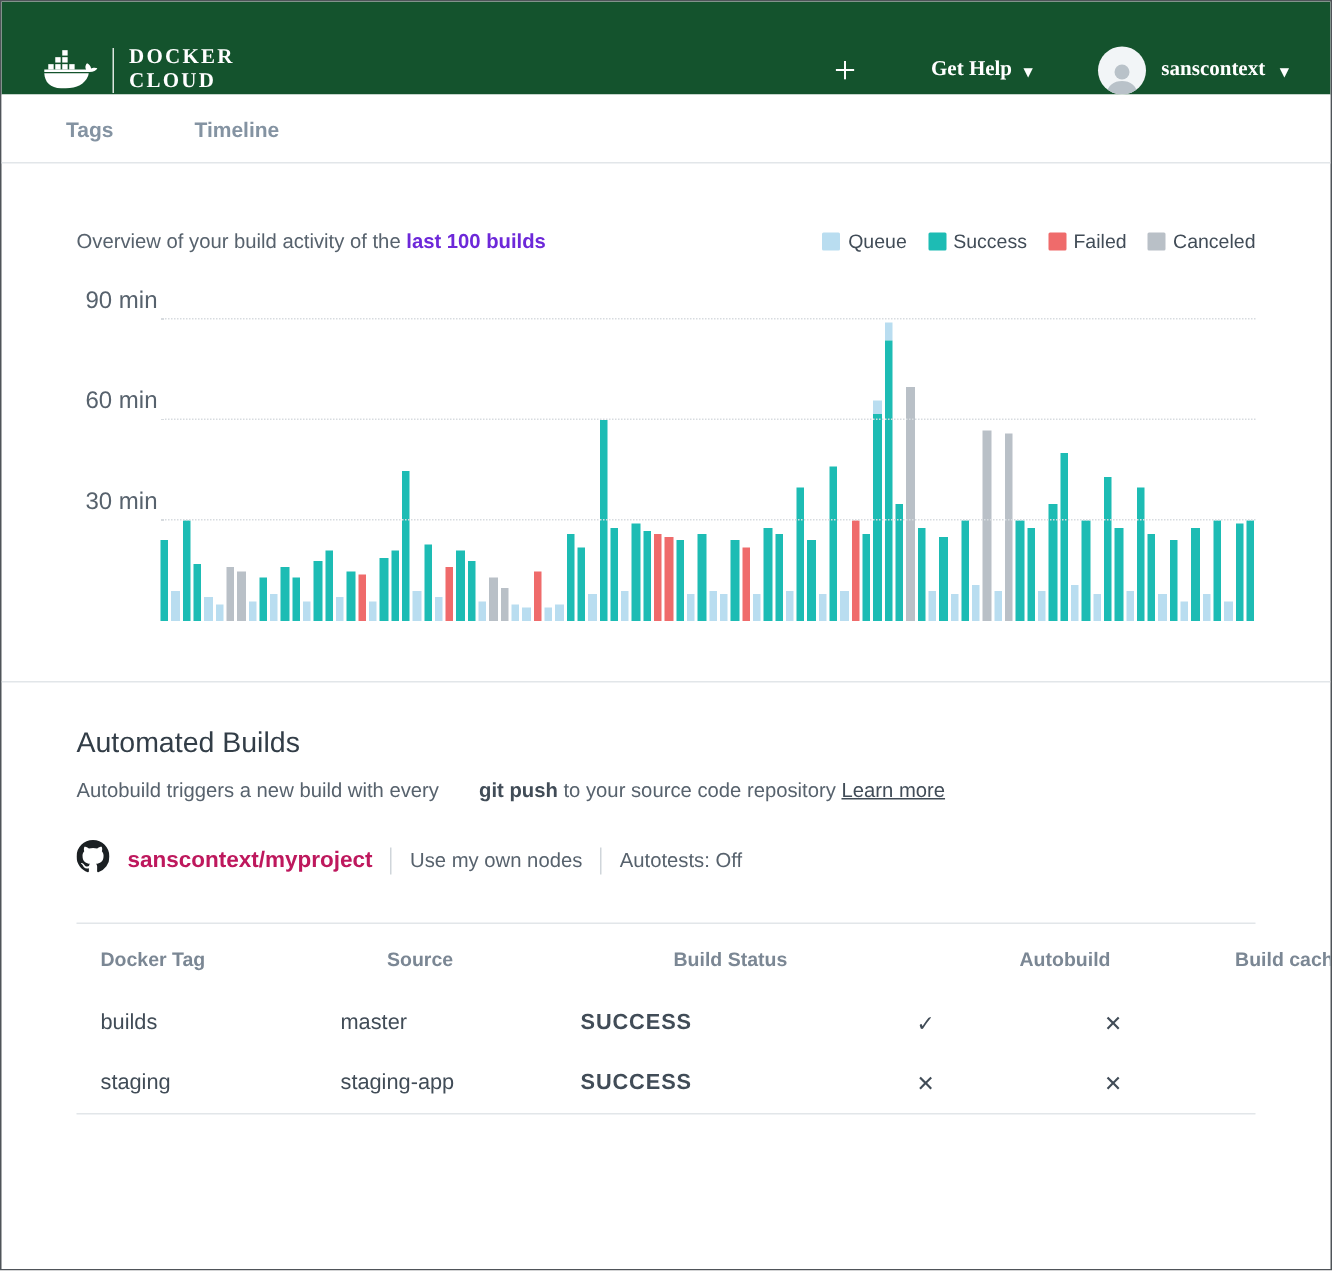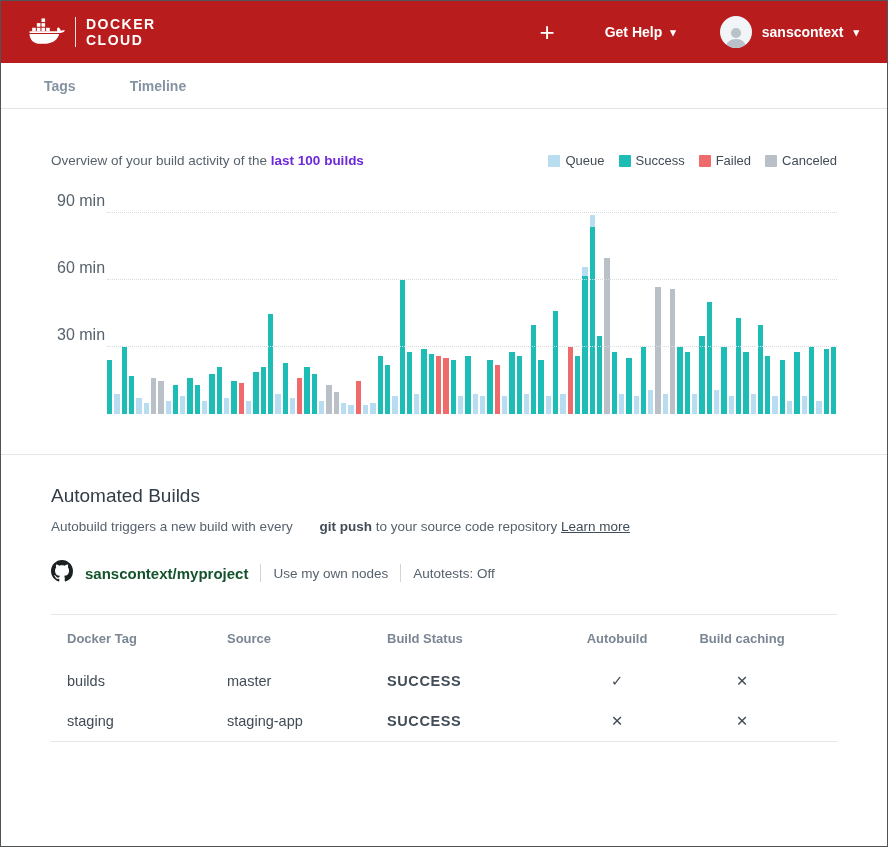--- a/index.html
+++ b/index.html
@@ -1,21 +1,21 @@
 <!DOCTYPE html>
 <html><head>
 <meta charset="utf-8">
 <style>
   * { box-sizing: border-box; margin: 0; padding: 0; }
   html,body { background:#fff; }
   body { font-family:"Liberation Sans", sans-serif; }
   .page { width:888px; height:847px; border:1px solid #4f5459; background:#fff; overflow:hidden; }
 
   
-  .header { height:62px; background:#b91c1c; display:flex; align-items:center; padding:0 28px; color:#fff; }
+  .header { height:62px; background:#14532d; display:flex; align-items:flex-end; padding:0 28px; color:#fff;font-family:Liberation Serif, serif; }
   .logo { display:flex; align-items:center; gap:10px; cursor:pointer; }
   .logo svg { display:block; }
   .logo-divider { width:1px; height:30px; background:rgba(255,255,255,.85); }
   .logo-text { font-size:14px; font-weight:bold; letter-spacing:1.5px; line-height:1.15; }
   .header-right { margin-left:auto; display:flex; align-items:center; gap:44px; }
   .plus-button { font-size:26px; font-weight:300; line-height:1; cursor:pointer; padding:0 6px; }
   .get-help { display:flex; align-items:center; gap:8px; font-size:14px; font-weight:bold; cursor:pointer; }
   .caret { font-size:11px; }
   .user-menu { display:flex; align-items:center; gap:10px; font-size:14px; font-weight:bold; cursor:pointer; }
   .avatar { width:32px; height:32px; border-radius:50%; background:#f2f5f7; display:flex; align-items:flex-end; justify-content:center; overflow:hidden; }
@@ -48,29 +48,29 @@
   .bar .seg { width:100%; }
 
   .divider { border:none; border-top:1px solid #e2e6e9; margin:40px 0 0; }
 
   
   .auto-section { padding-top:30px; }
   .auto-desc { margin-top:12px; font-size:13.5px; color:#57626d; }
   .auto-desc b { color:#414c57;margin-left:23px; }
   .learn-more { color:#414c57; text-decoration:underline; cursor:pointer; }
   .repo-row { margin-top:26px; display:flex; align-items:center; gap:12px; }
-  .repo-name { font-size:15px; font-weight:bold; color:#14532d; }
+  .repo-name { font-size:15px; font-weight:bold; color:#be185d; }
   .pipe { width:1px; height:18px; background:#cfd5da; }
   .repo-meta { font-size:13.5px; color:#57626d; }
 
   
   .build-table { margin-top:28px; border-top:1px solid #e2e6e9; border-bottom:1px solid #e2e6e9; }
   .trow { display:grid; grid-template-columns:176px 160px 180px 100px 150px; align-items:center; }
   .trow > div:first-child { padding-left:16px; }
-  .thead { height:46px; }
+  .thead { height:46px;gap:31px; }
   .thead > div { font-size:13px; font-weight:bold; color:#7b8794; }
   .tbody-row { height:40px; }
   .tbody-row > div { font-size:14.5px; color:#414c57; }
   .col-center { text-align:center; }
   .status-success { color:#25bdb2; font-weight:bold; font-size:14px; letter-spacing:.6px; cursor:pointer; }
   .mark { font-size:17px; color:#4c565f; }
 </style>
 </head>
 <body>
 

